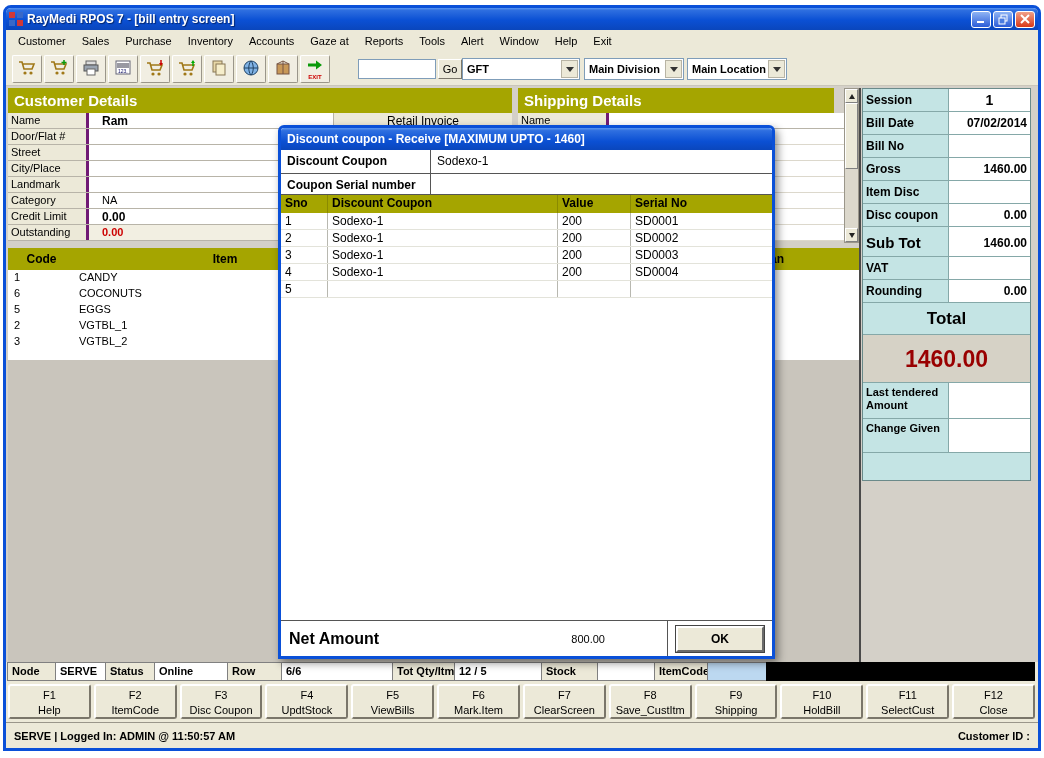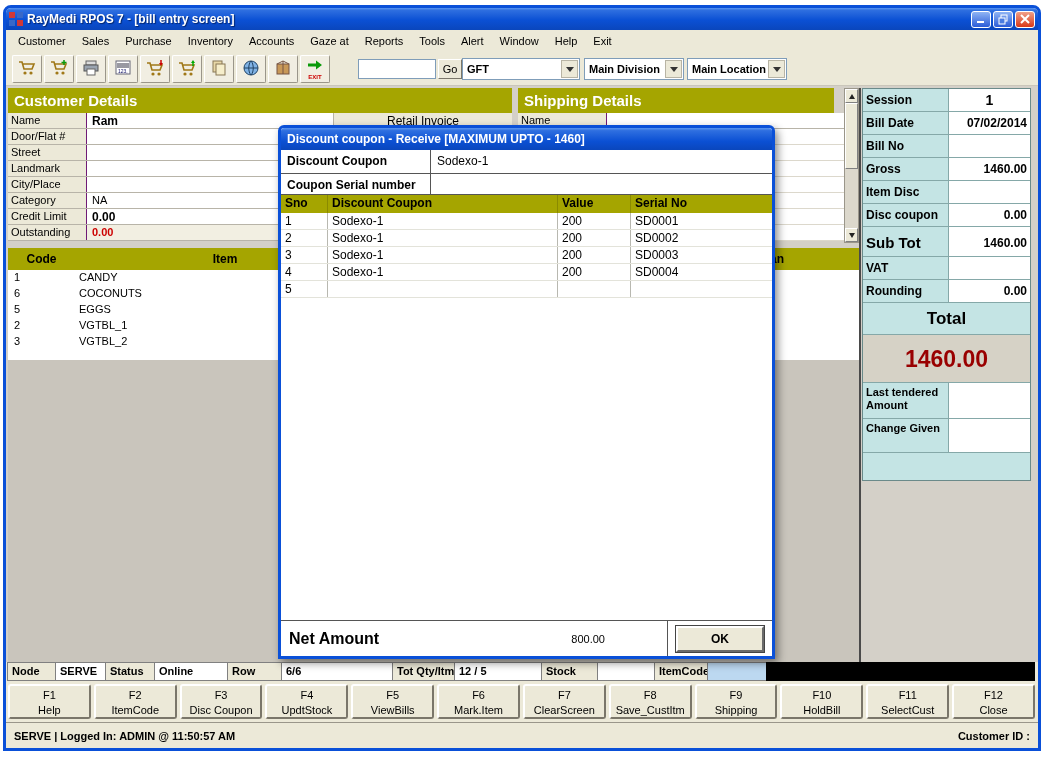--- a/index.html
+++ b/index.html
@@ -59,21 +59,21 @@
           border-bottom:5px solid #222;}
   .tri-down{width:0;height:0;border-left:3px solid transparent;border-right:3px solid transparent;
             border-top:5px solid #222;}
   .sb-bottom{position:absolute;bottom:0;left:0;right:0;}
 
   
   .cust-rows{position:absolute;left:8px;top:113px;width:504px;z-index:3;}
   .ship-rows{position:absolute;left:518px;top:113px;width:326px;z-index:3;}
   .crow{display:flex;height:16px;border-bottom:1px solid #b8b4a8;background:#ECE9D8;}
   .clabel{width:78px;padding:1px 3px;overflow:hidden;white-space:nowrap;}
-  .cvalue{background:#fff;border-left:1px solid #701a75;padding:1px 5px;flex:1;overflow:hidden;white-space:nowrap;}
+  .cvalue{background:#fff;border-left:3px solid #701a75;padding:1px 13px;flex:1;overflow:hidden;white-space:nowrap;}
   .cvalue.bold{font-weight:bold;font-size:12px;}
   .cvalue.fixed{flex:none;width:247px;}
   .cinfo{width:179px;background:#ECE9D8;border-left:1px solid #b8b4a8;text-align:center;
          font-size:12px;padding-top:1px;}
   .cvalue.outstanding{color:#CC0000;font-weight:bold;background:#F2EFE2;}
   .ship-blank{height:112px;background:repeating-linear-gradient(180deg,#fff 0px,#fff 15px,#dcd8cc 15px,#dcd8cc 16px);}
 
   
   .item-header{position:absolute;left:8px;top:248px;width:851px;height:22px;background:#A5A500;
                display:flex;align-items:center;font-weight:bold;font-size:12px;color:#000;z-index:3;}
@@ -318,25 +318,25 @@
   </div>
   <div class="crow">
     <div class="clabel">Door/Flat #</div>
     <div class="cvalue"></div>
   </div>
   <div class="crow">
     <div class="clabel">Street</div>
     <div class="cvalue"></div>
   </div>
   <div class="crow">
+    <div class="clabel">City/Place</div>
+    <div class="cvalue"></div>
+  </div>
+  <div class="crow">
     <div class="clabel">Landmark</div>
-    <div class="cvalue"></div>
-  </div>
-  <div class="crow">
-    <div class="clabel">City/Place</div>
     <div class="cvalue"></div>
   </div>
   <div class="crow">
     <div class="clabel">Category</div>
     <div class="cvalue">NA</div>
   </div>
   <div class="crow">
     <div class="clabel">Credit Limit</div>
     <div class="cvalue bold">0.00</div>
   </div>

